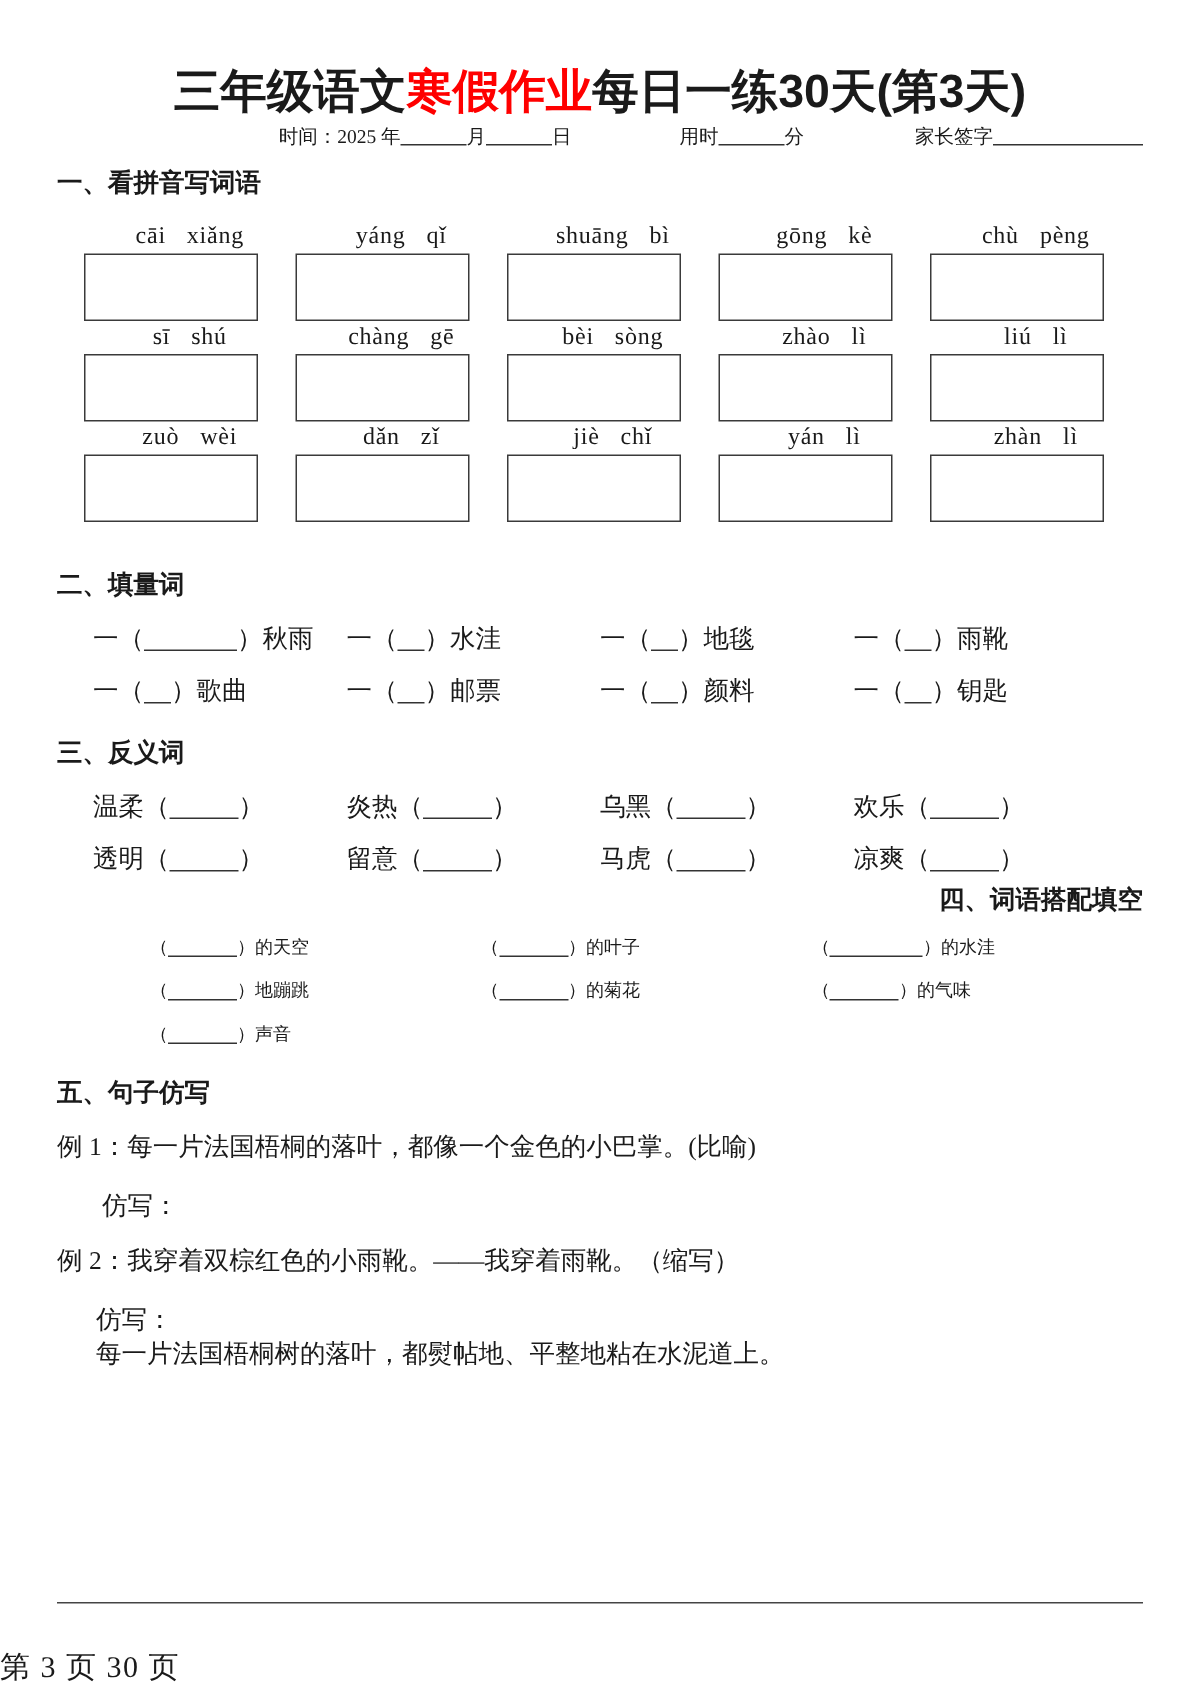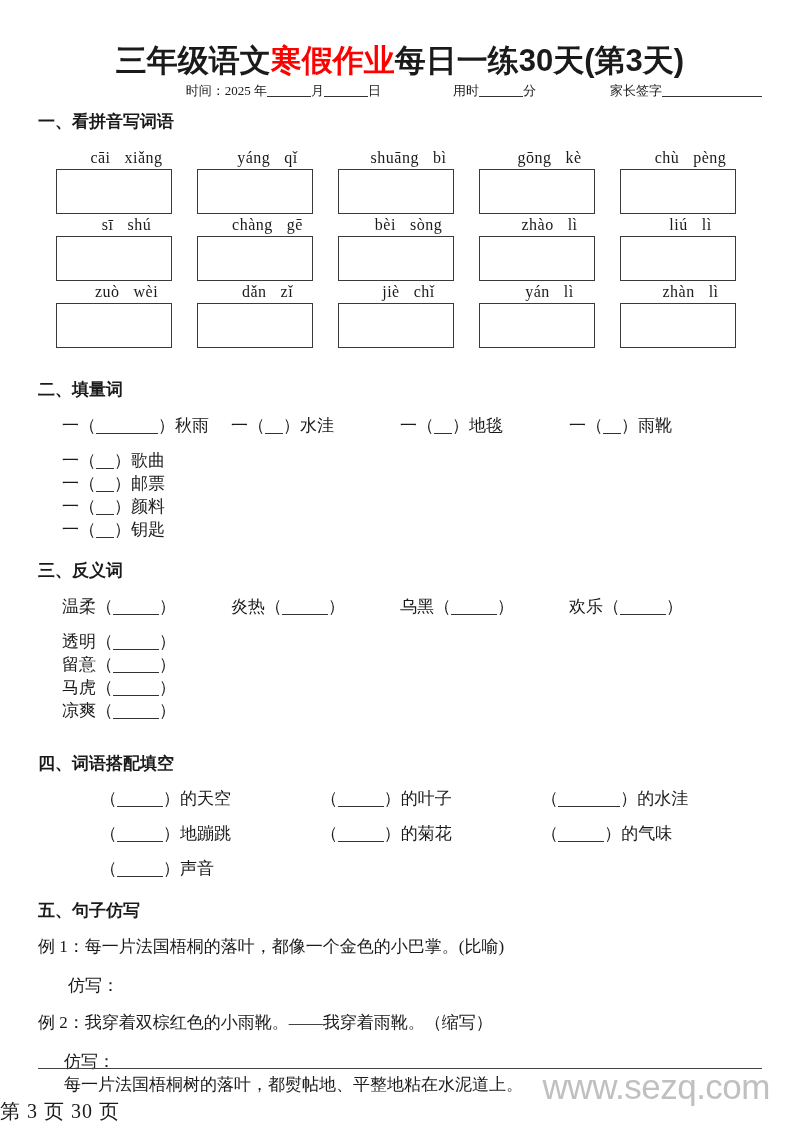--- a/index.html
+++ b/index.html
@@ -55,21 +55,21 @@
   .sec-h {
     font-family: "Liberation Sans", "DejaVu Sans", sans-serif;
     font-weight: bold;
     font-size: 17px;
     margin: 0;
     padding: 0;
   }
   .sec1 { margin-top: 10px; }
   .sec2 { margin-top: 30px; }
   .sec3 { margin-top: 18px; }
-  .sec4 { margin-top: 30px; }
+  .sec4 { margin-top: 4px; text-align: right; }
   .sec5 { margin-top: 19px; }
 
   
   .py-grid { margin-top: 14px; padding-left: 18px; }
   .py-row { display: flex; }
   .py-cell { width: 141px; }
   .py-text {
     font-family: "Liberation Serif", "DejaVu Serif", serif;
     font-size: 16px;
     text-align: center;
@@ -89,36 +89,36 @@
   }
 
   
   .ex-row {
     display: flex;
     font-size: 17px;
     margin-top: 13px;
     padding-left: 24px;
     align-items: baseline;
   }
-  .ex-row.tight { margin-top: 12px; flex-direction: column; }
+  .ex-row.tight { margin-top: 12px; }
   .ex-col { width: 169px; white-space: nowrap; }
 
   .blank {
     display: inline-block;
     border-bottom: 1px solid #333;
     vertical-align: -3px;
   }
   .b-sm { width: 18px; }
   .b-md { width: 46px; }
   .b-lg { width: 62px; }
 
   
   .col3-row {
     display: flex;
-    font-size: 17px;
+    font-size: 12px;
     margin-top: 12px;
     padding-left: 62px;
   }
   .col3-col { width: 227px; white-space: nowrap; }
 
   
   .sent-ex {
     font-size: 17px;
     margin-top: 13px;
     white-space: nowrap;
@@ -324,16 +324,15 @@
   </div>
 
   <div class="sent-ex">例 2：我穿着双棕红色的小雨靴。——我穿着雨靴。（缩写）</div>
 
   <div class="sent-fill">
     <span>仿写：</span>
     <span>每一片法国梧桐树的落叶，都熨帖地、平整地粘在水泥道上。</span>
   </div>
 
   <div class="footer-rule"></div>
-  <div class="watermark">www.sezq.com</div>
   <div class="footer-page">第 3 页 30 页</div>
 
 </div>
 
 </body></html>

